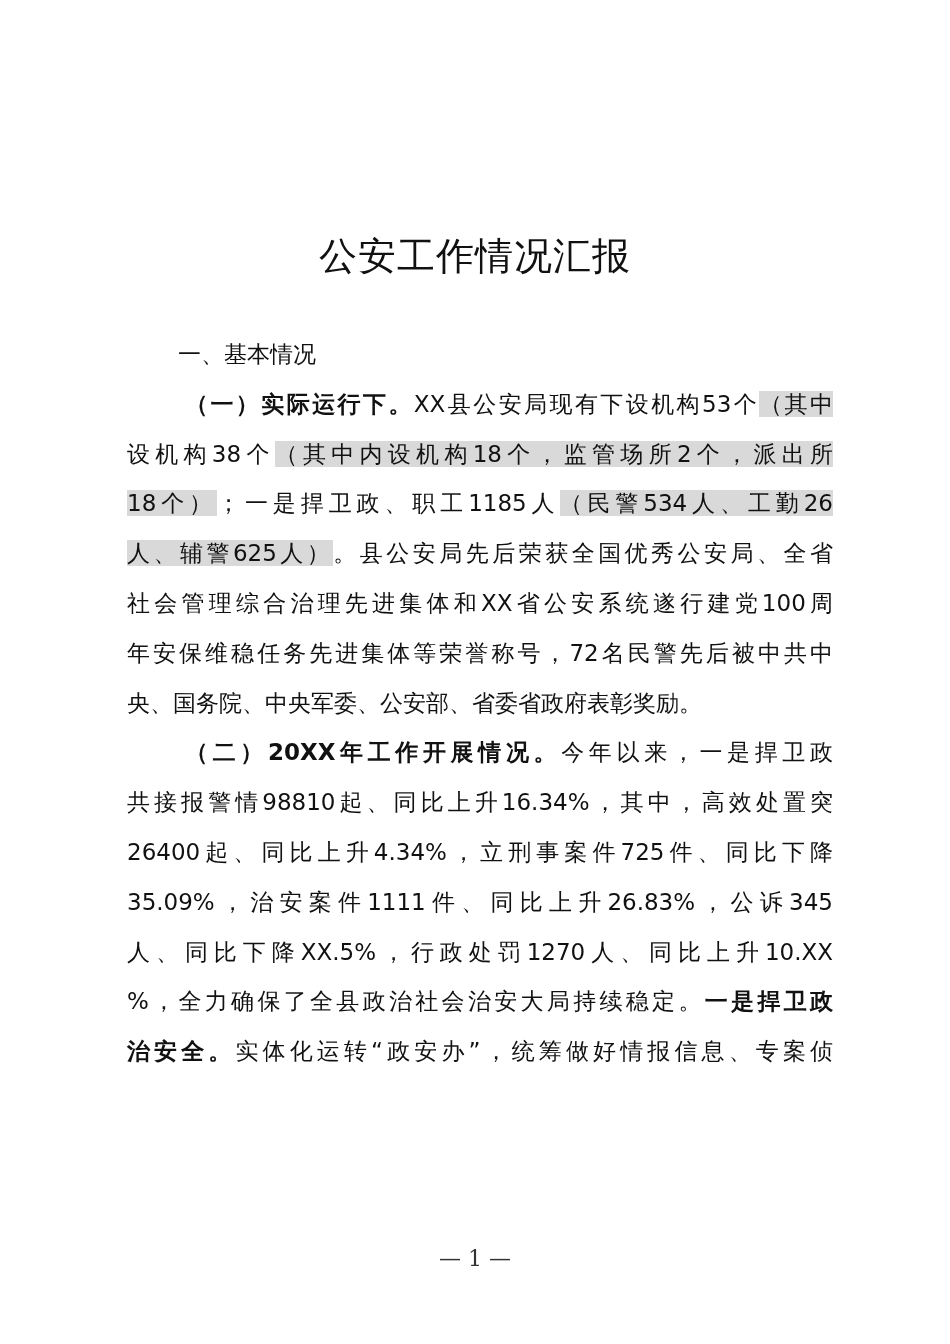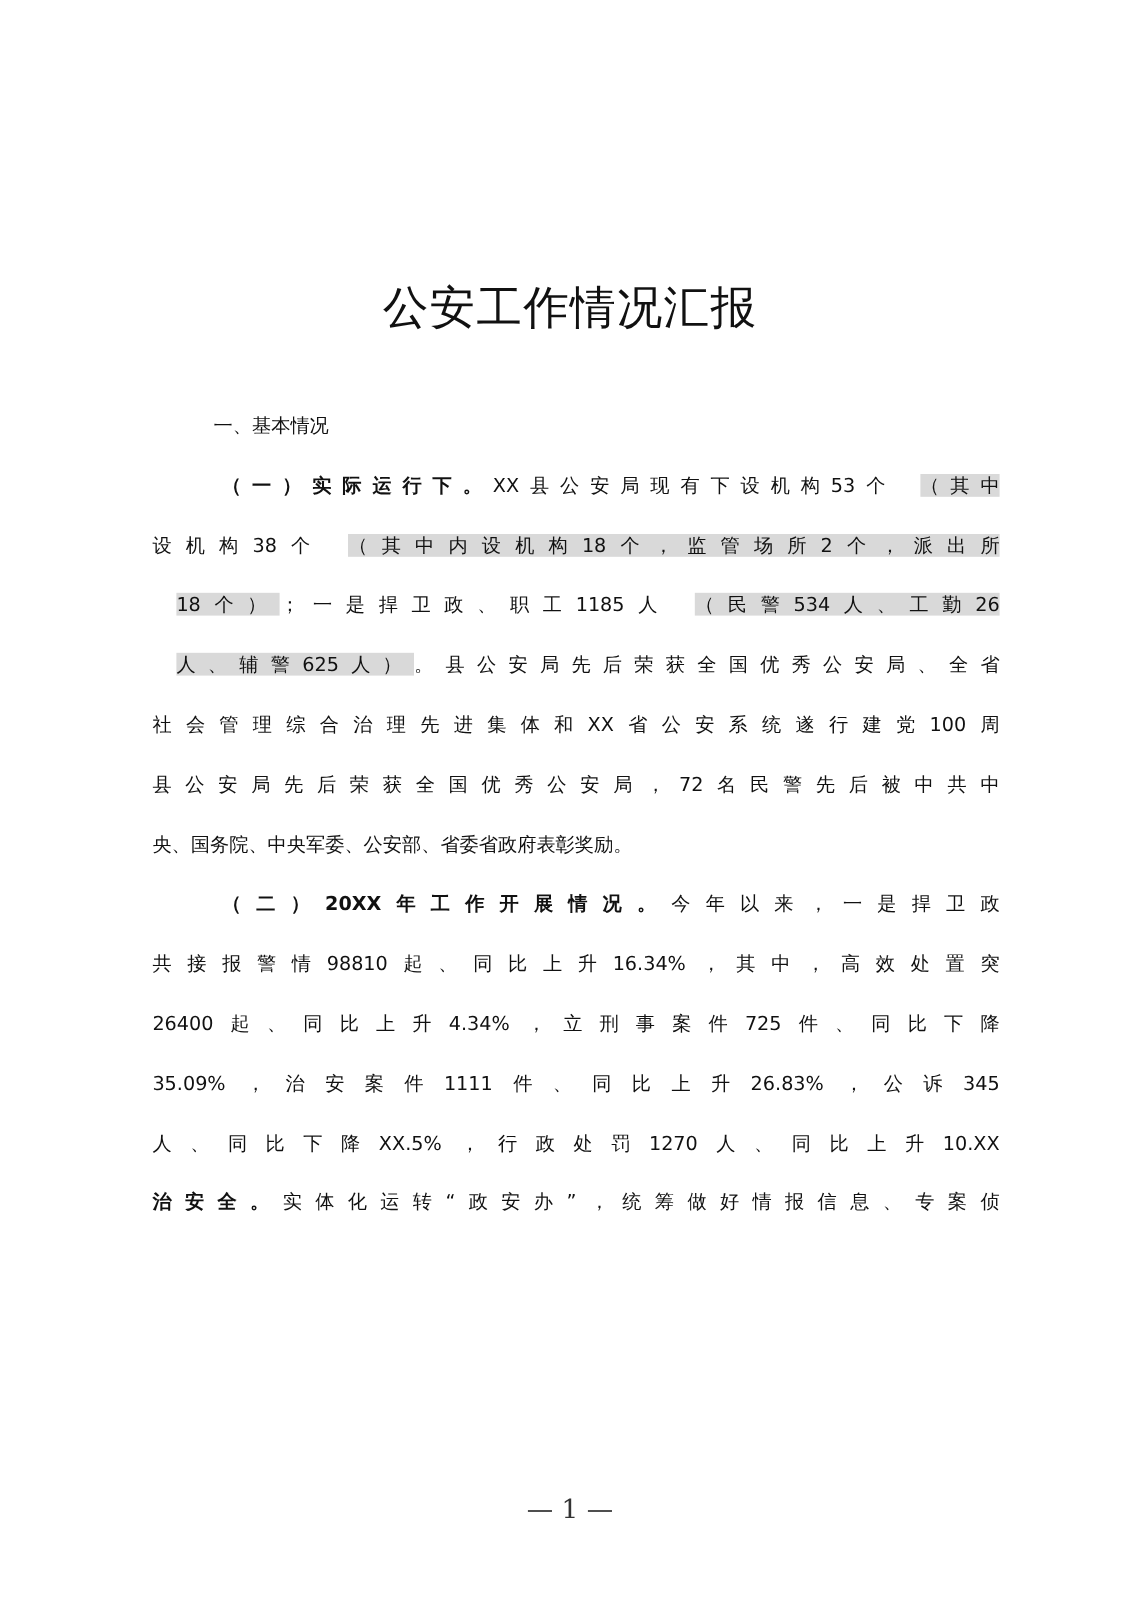--- a/index.html
+++ b/index.html
@@ -2,24 +2,24 @@
 <html><head>
   <meta charset="utf-8">
   <style>
     html, body { margin: 0; padding: 0; background: #ffffff; }
     body { width: 950px; height: 1344px; position: relative; overflow: hidden;
            font-family: "DejaVu Sans", sans-serif; color: #111111; }
     .page { position: absolute; left: 0; top: 0; width: 950px; height: 1344px; background: #ffffff; text-decoration: underline; }
     .title { position: absolute; left: 0; width: 950px; top: 228px; text-align: center;
              font-size: 38px; letter-spacing: 1px; font-weight: normal; color: #111; line-height: 56px; }
     .body { position: absolute; left: 127px; top: 330px; width: 706px; }
-    .line { height: 49.8px; line-height: 49.8px; font-size: 16px; white-space: nowrap; }
+    .line { height: 49.8px; line-height: 49.8px; font-size: 23px; white-space: nowrap; }
     .indent2 { padding-left: 58px; }
     .b { font-weight: bold; }
-    .hl { background: #d9d9d9; margin-left: 20px; }
+    .hl { background: #d9d9d9; }
     .just { text-align: justify; text-align-last: justify; }
     .footer { position: absolute; top: 1246px; left: 0; width: 950px; text-align: center;
               font-family: "DejaVu Serif", serif; font-size: 22px; color: #333; }
   </style>
 </head>
 <body>
 
 <div class="page">
   <div class="title">公安工作情况汇报</div>
 
@@ -36,35 +36,38 @@
       <div class="line just">
         <span class="hl">18个）</span><span>；一是捍卫政、职工1185人</span><span class="hl">（民警534人、工勤26</span>
       </div>
       <div class="line just">
         <span class="hl">人、辅警625人）</span><span>。县公安局先后荣获全国优秀公安局、全省</span>
       </div>
       <div class="line just">
         <span>社会管理综合治理先进集体和XX省公安系统遂行建党100周</span>
       </div>
       <div class="line just">
-        <span>县公安局先后荣获全国优秀公安局，72名民警先后被中共中</span>
+        <span>年安保维稳任务先进集体等荣誉称号，72名民警先后被中共中</span>
       </div>
       <div class="line">
         <span>央、国务院、中央军委、公安部、省委省政府表彰奖励。</span>
       </div>
     </div>
 
     <div>
       <div class="line just indent2">
         <span class="b">（二）20XX年工作开展情况。</span><span>今年以来，一是捍卫政</span>
       </div>
       <div class="line just">共接报警情98810起、同比上升16.34%，其中，高效处置突</div>
       <div class="line just">26400起、同比上升4.34%，立刑事案件725件、同比下降</div>
       <div class="line just">35.09%，治安案件1111件、同比上升26.83%，公诉345</div>
       <div class="line just">人、同比下降XX.5%，行政处罚1270人、同比上升10.XX</div>
       <div class="line just">
+        <span>%，全力确保了全县政治社会治安大局持续稳定。</span><span class="b">一是捍卫政</span>
+      </div>
+      <div class="line just">
         <span class="b">治安全。</span><span>实体化运转“政安办”，统筹做好情报信息、专案侦</span>
       </div>
     </div>
   </div>
 
   <div class="footer">— 1 —</div>
 </div>
 
 </body></html>

